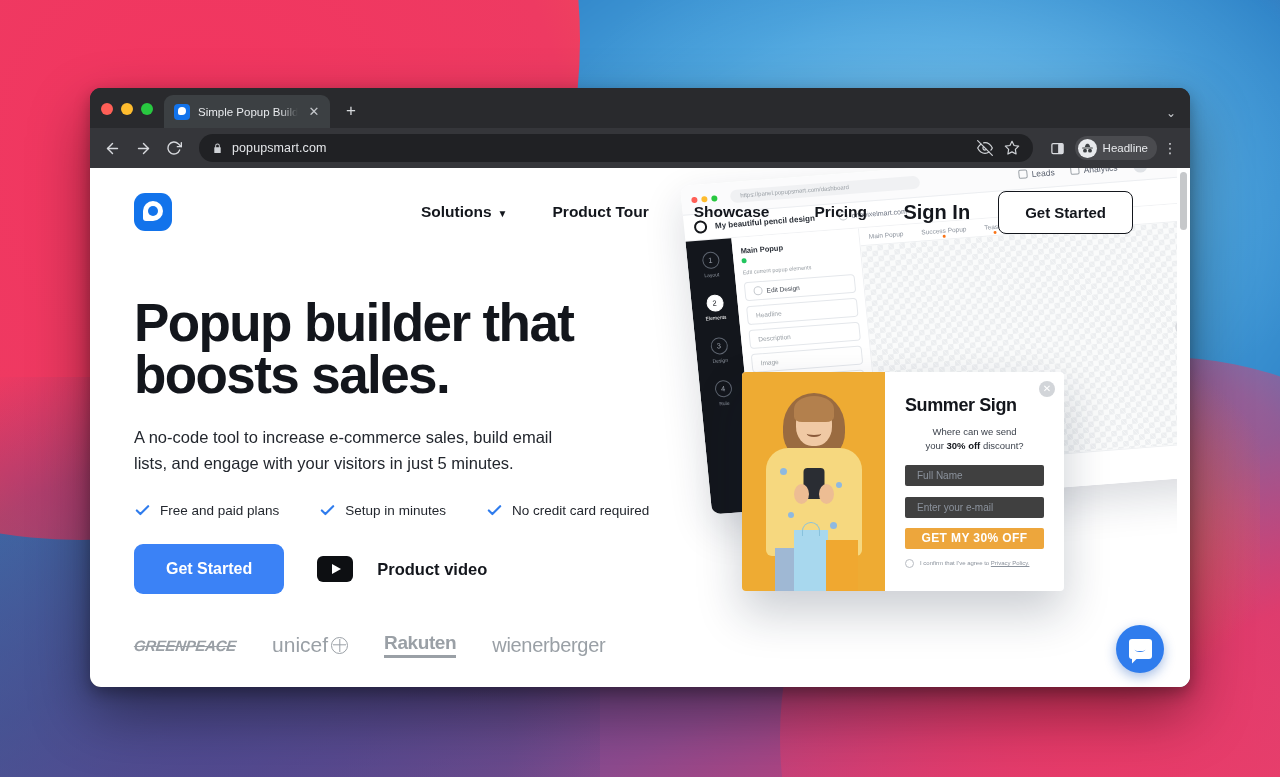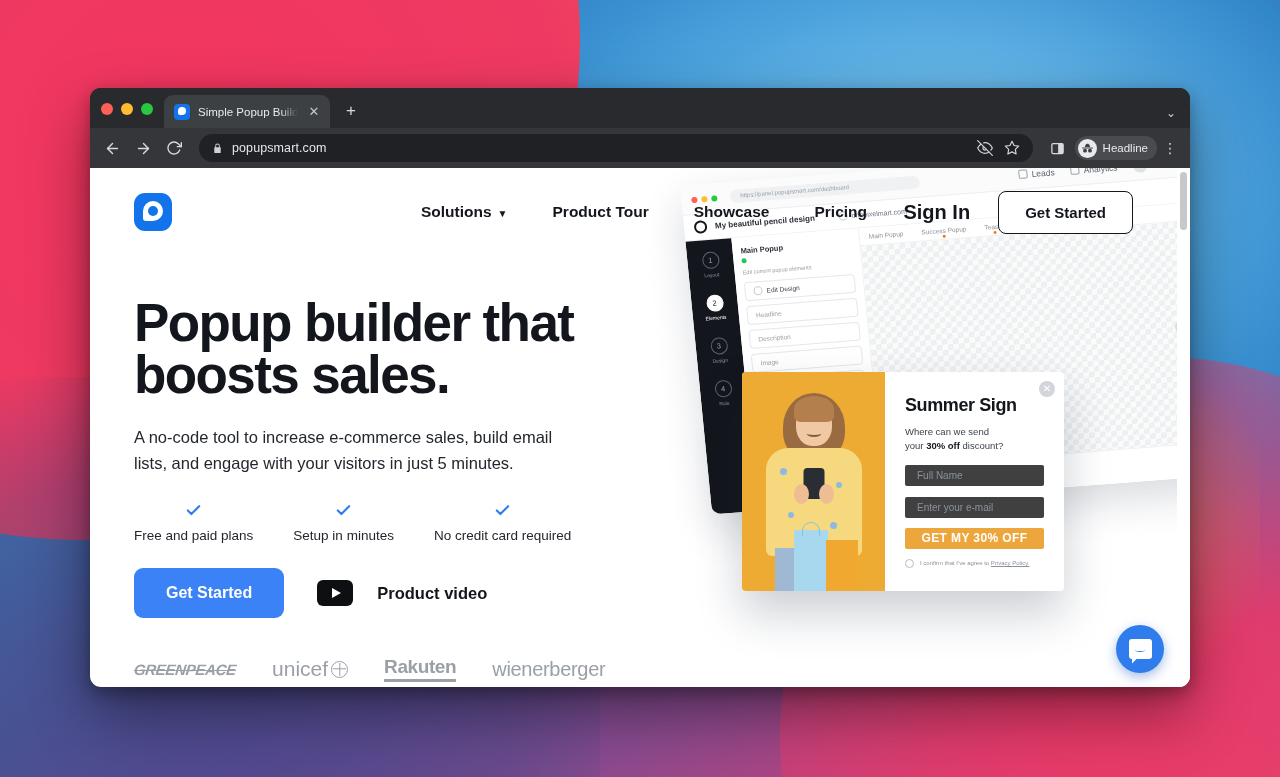--- a/index.html
+++ b/index.html
@@ -222,21 +222,21 @@
     font-weight: 800; letter-spacing: -1.6px;
     color: #13161c;
     max-width: 520px;
   }
   .sub {
     margin-top: 22px;
     font-size: 16.5px; line-height: 1.58; color: #23272e;
     max-width: 440px;
   }
   .features { display: flex; gap: 40px; margin-top: 26px; }
-  .feat { display: flex; align-items: center; gap: 9px; flex-direction: column; }
+  .feat { display: flex; align-items: center; gap: 9px; }
   .feat-label { font-size: 13.5px; color: #23272e; }
   .cta-row { display: flex; align-items: center; gap: 33px; margin-top: 25px; }
   .btn-primary {
     background: #3b82f6;
     color: #fff; font-size: 16px; font-weight: 700;
     border-radius: 9px;
     padding: 16px 32px;
   }
   .video-cta { display: flex; align-items: center; gap: 24px; }
   .yt {
@@ -497,21 +497,21 @@
   }
 
   .pp-content { flex: 1 1 auto; padding: 23px 20px 0 20px; position: relative; }
   .pp-close {
     position: absolute; right: 9px; top: 9px;
     width: 16px; height: 16px; border-radius: 50%;
     background: #d2d5d9; color: #fff;
     font-size: 10px; line-height: 16px; text-align: center;
   }
   .pp-title { font-size: 18px; font-weight: 800; color: #13161c; letter-spacing: -0.4px; }
-  .pp-sub { margin-top: 9px; font-size: 9.5px; line-height: 1.5; color: #3c424c; }
+  .pp-sub { margin-top: 9px; font-size: 9.5px; line-height: 1.5; color: #3c424c; text-align: center; }
   .pp-sub b { font-weight: 700; color: #13161c; }
   .pp-field {
     margin-top: 11px; height: 21px;
     background: #404040; border-radius: 2px;
     font-size: 10px; color: #8b929c;
     display: flex; align-items: center; padding-left: 12px;
   }
   .pp-btn {
     margin-top: 10px; height: 21px;
     background: #eda63c; border-radius: 2px;

